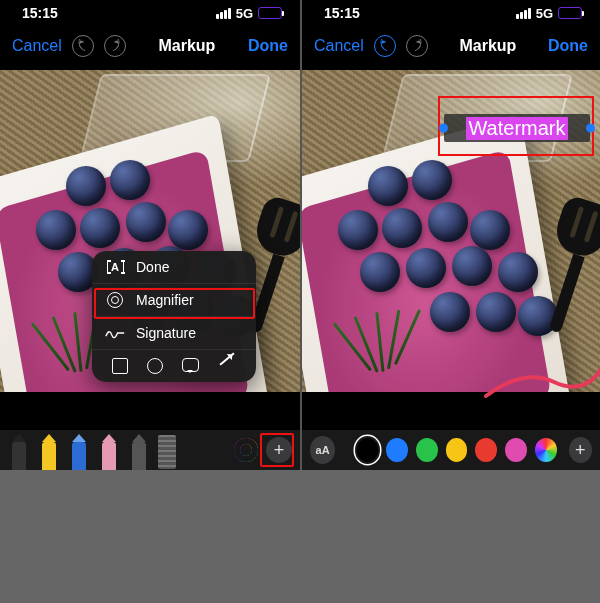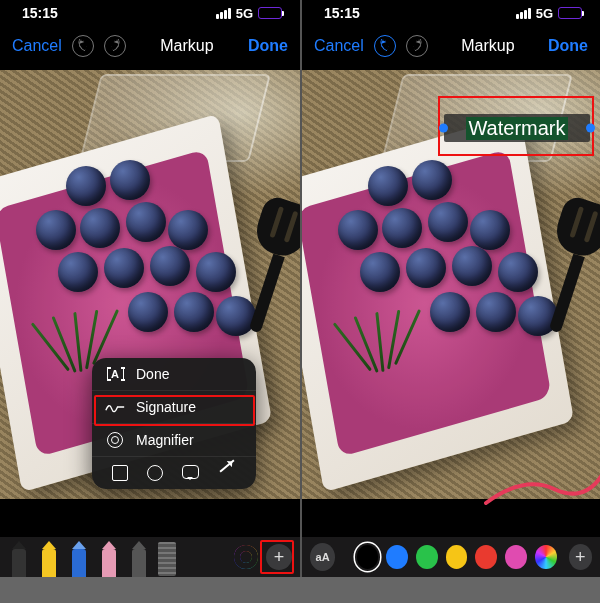--- a/index.html
+++ b/index.html
@@ -11,21 +11,21 @@
     overflow: hidden;
     position: relative;
   }
   .screens {
     display: flex;
     width: 600px;
     height: 603px;
   }
   .screen {
     width: 300px;
-    height: 577px;
+    height: 470px;
     background: #000;
     position: relative;
     overflow: hidden;
   }
   .screen + .screen { border-left: 2px solid #555; }
 
   
   .status {
     height: 26px;
     display: flex;
@@ -60,21 +60,21 @@
   
   .nav {
     height: 40px;
     display:flex;
     align-items:center;
     justify-content:space-between;
     padding: 0 12px;
     color:#fff;
   }
   .nav .left, .nav .right { display:flex; align-items:center; gap:10px; }
-  .nav .title { font-size:16px; font-weight:400; color:#fff; }
+  .nav .title { font-size:16px; font-weight:700; color:#fff; }
   .nav .blue { color:#1f7cff; font-size:16px; }
   .icon-circle {
     width:22px; height:22px; border:1.6px solid #777; border-radius:50%;
     display:inline-flex; align-items:center; justify-content:center;
     font-size:12px; color:#777;
     position:relative;
   }
   .icon-circle.blue { border-color:#1f7cff; color:#1f7cff; }
   .icon-circle .undo-arrow, .icon-circle .redo-arrow {
     width:10px; height:10px; border:1.6px solid currentColor; border-right:none; border-top:none;
@@ -229,21 +229,21 @@
     background:rgba(40,40,40,.8);
     display:flex;align-items:center;justify-content:center;
     color:#fff; font-size:20px; z-index:7;
     border-radius:2px;
   }
   .sel-handle{
     width:9px;height:9px;border-radius:50%;background:#1f7cff;
     position:absolute;top:50%;transform:translateY(-50%);
   }
   .sel-handle.l{left:-5px}.sel-handle.r{right:-5px}
-  .wm-field .txt{background:#14532d;padding:0 2px;}
+  .wm-field .txt{background:#d946ef;padding:0 2px;}
   
   .stroke{
     position:absolute; right:-4px; bottom:68px; width:120px; height:40px; z-index:4;
   }
   .stroke svg{width:100%;height:100%;}
 
   
   .sqr{width:16px;height:16px;border:1.6px solid #fff;border-radius:2px;}
   .circ{width:16px;height:16px;border:1.6px solid #fff;border-radius:50%;}
   .bubble{width:17px;height:14px;border:1.6px solid #fff;border-radius:4px;position:relative;}
@@ -331,33 +331,33 @@
 
     <div class="popup">
       <div class="row">
         <span class="ic">
             <span class="text-ic">A</span>
           </span>
         <span>Done</span>
       </div>
       <div class="row">
         <span class="ic">
+            <span class="mag-ic"></span>
+          </span>
+        <span>Magnifier</span>
+      </div>
+      <div class="row">
+        <span class="ic">
             <span class="sig-ic">
           <svg viewBox="0 0 24 16">
                 <path d="M1 12 Q5 2 8 10 T15 8 L23 8" stroke="#fff" stroke-width="1.6" fill="none"></path>
               </svg>
         </span>
           </span>
         <span>Signature</span>
-      </div>
-      <div class="row">
-        <span class="ic">
-            <span class="mag-ic"></span>
-          </span>
-        <span>Magnifier</span>
       </div>
       <div class="shapes-row">
         <span class="sqr"></span>
         <span class="circ"></span>
         <span class="bubble"></span>
         <span class="arrw"></span>
       </div>
     </div>
     <div class="red-box text-row"></div>
 

